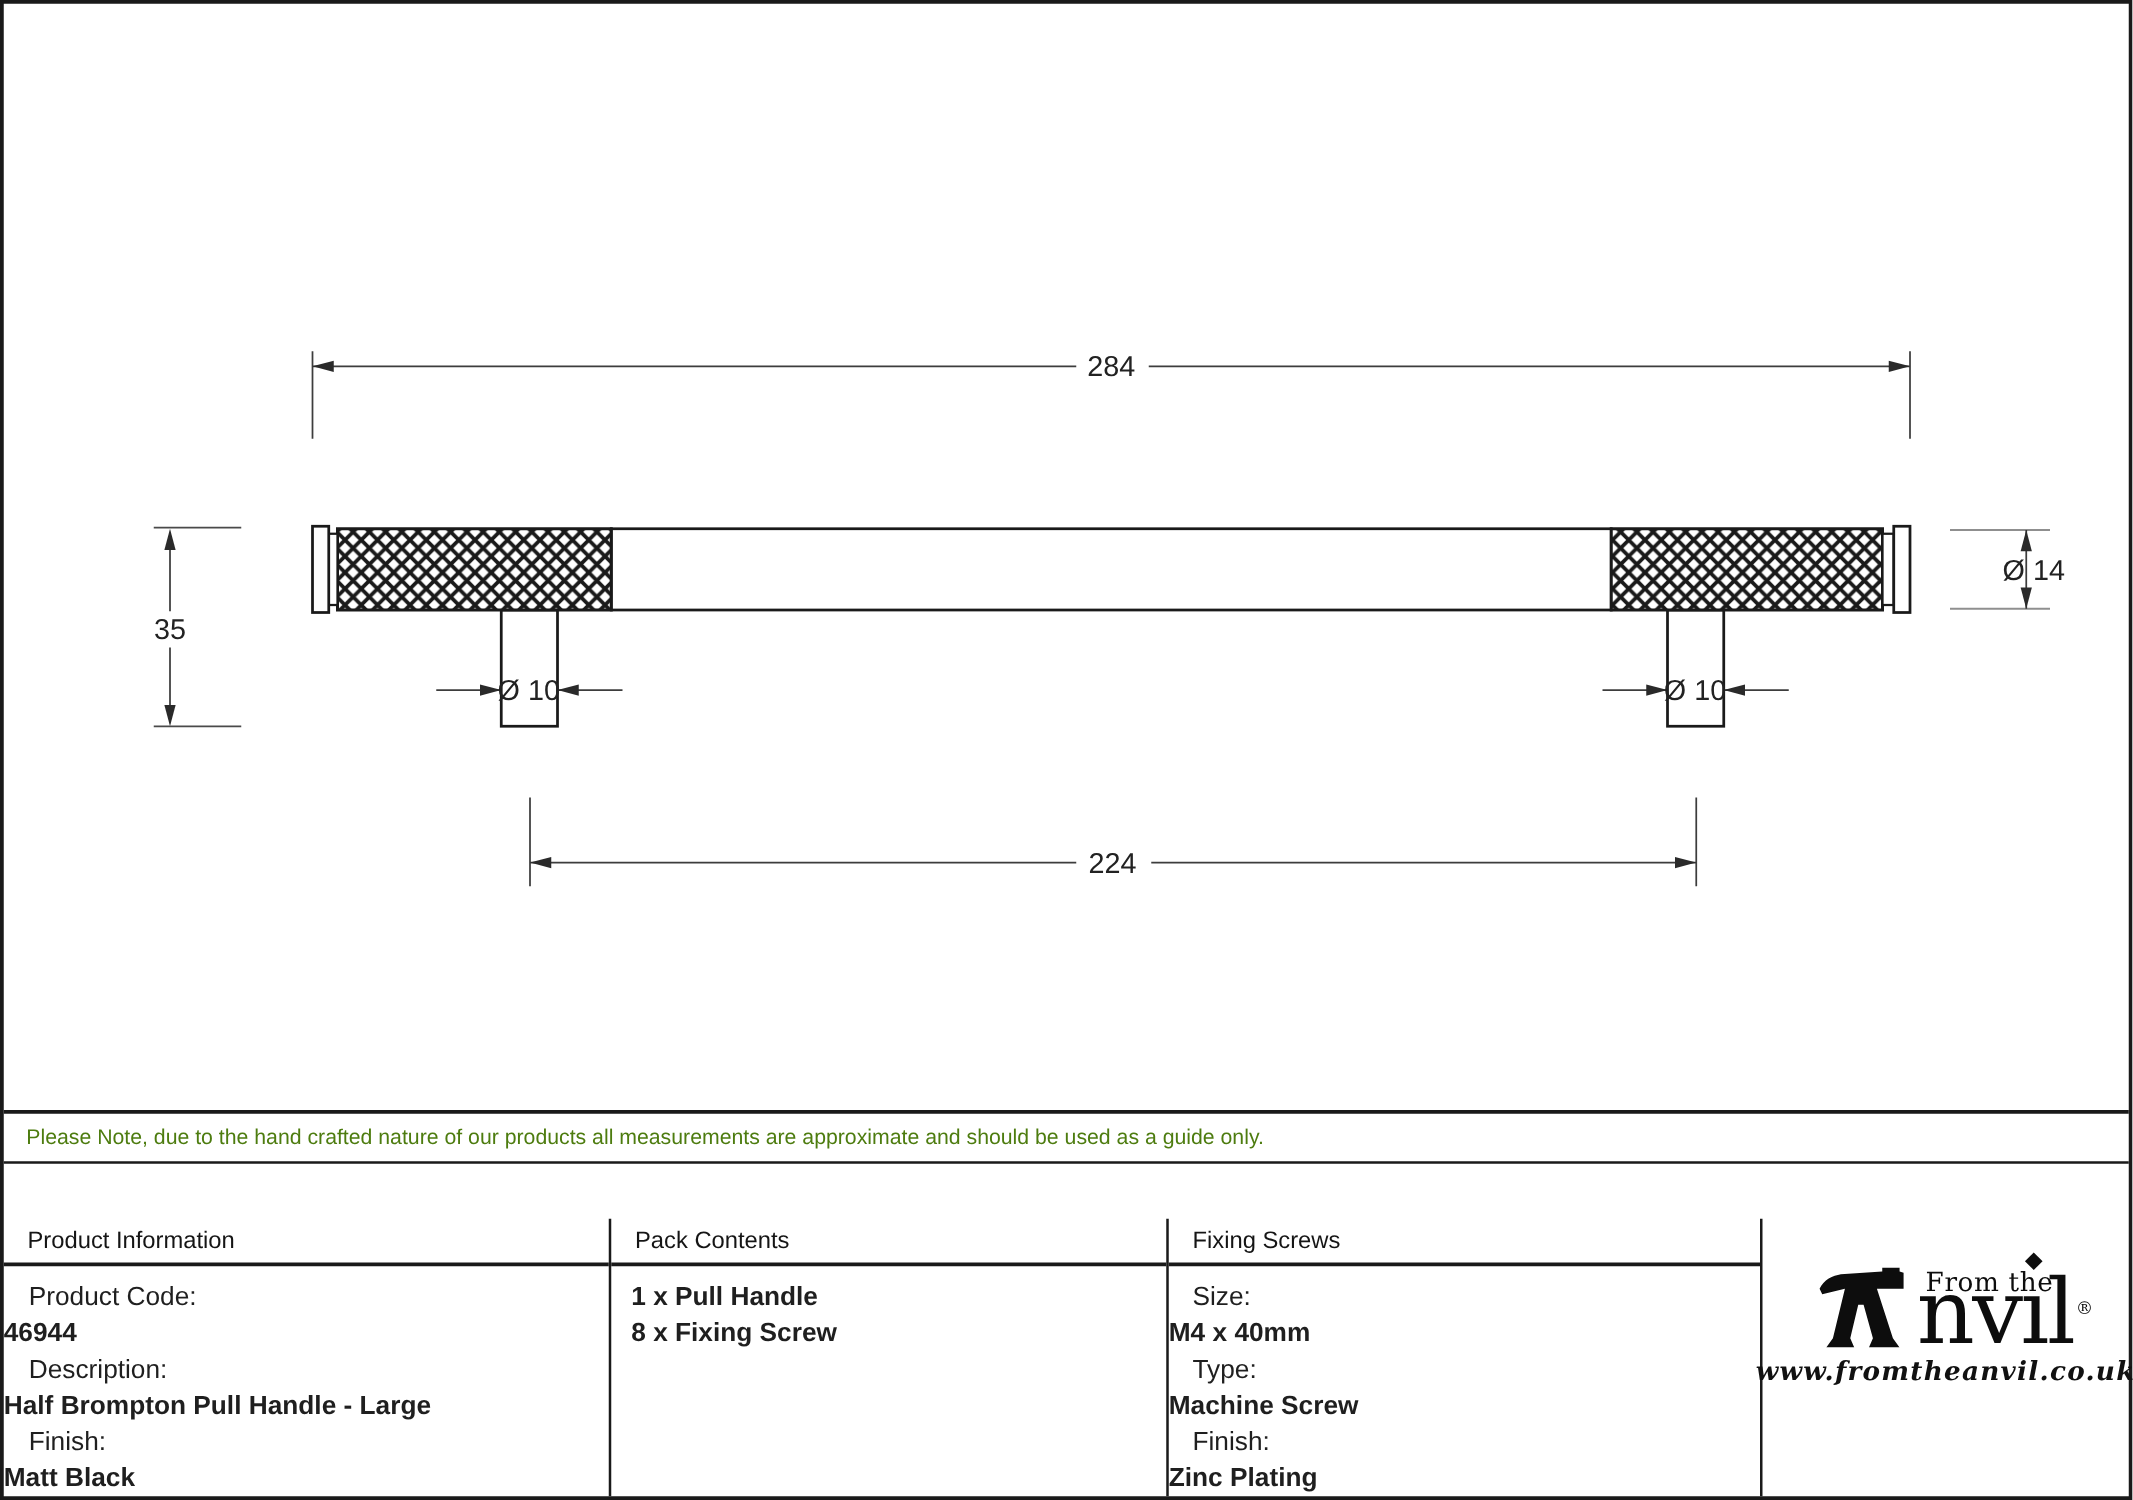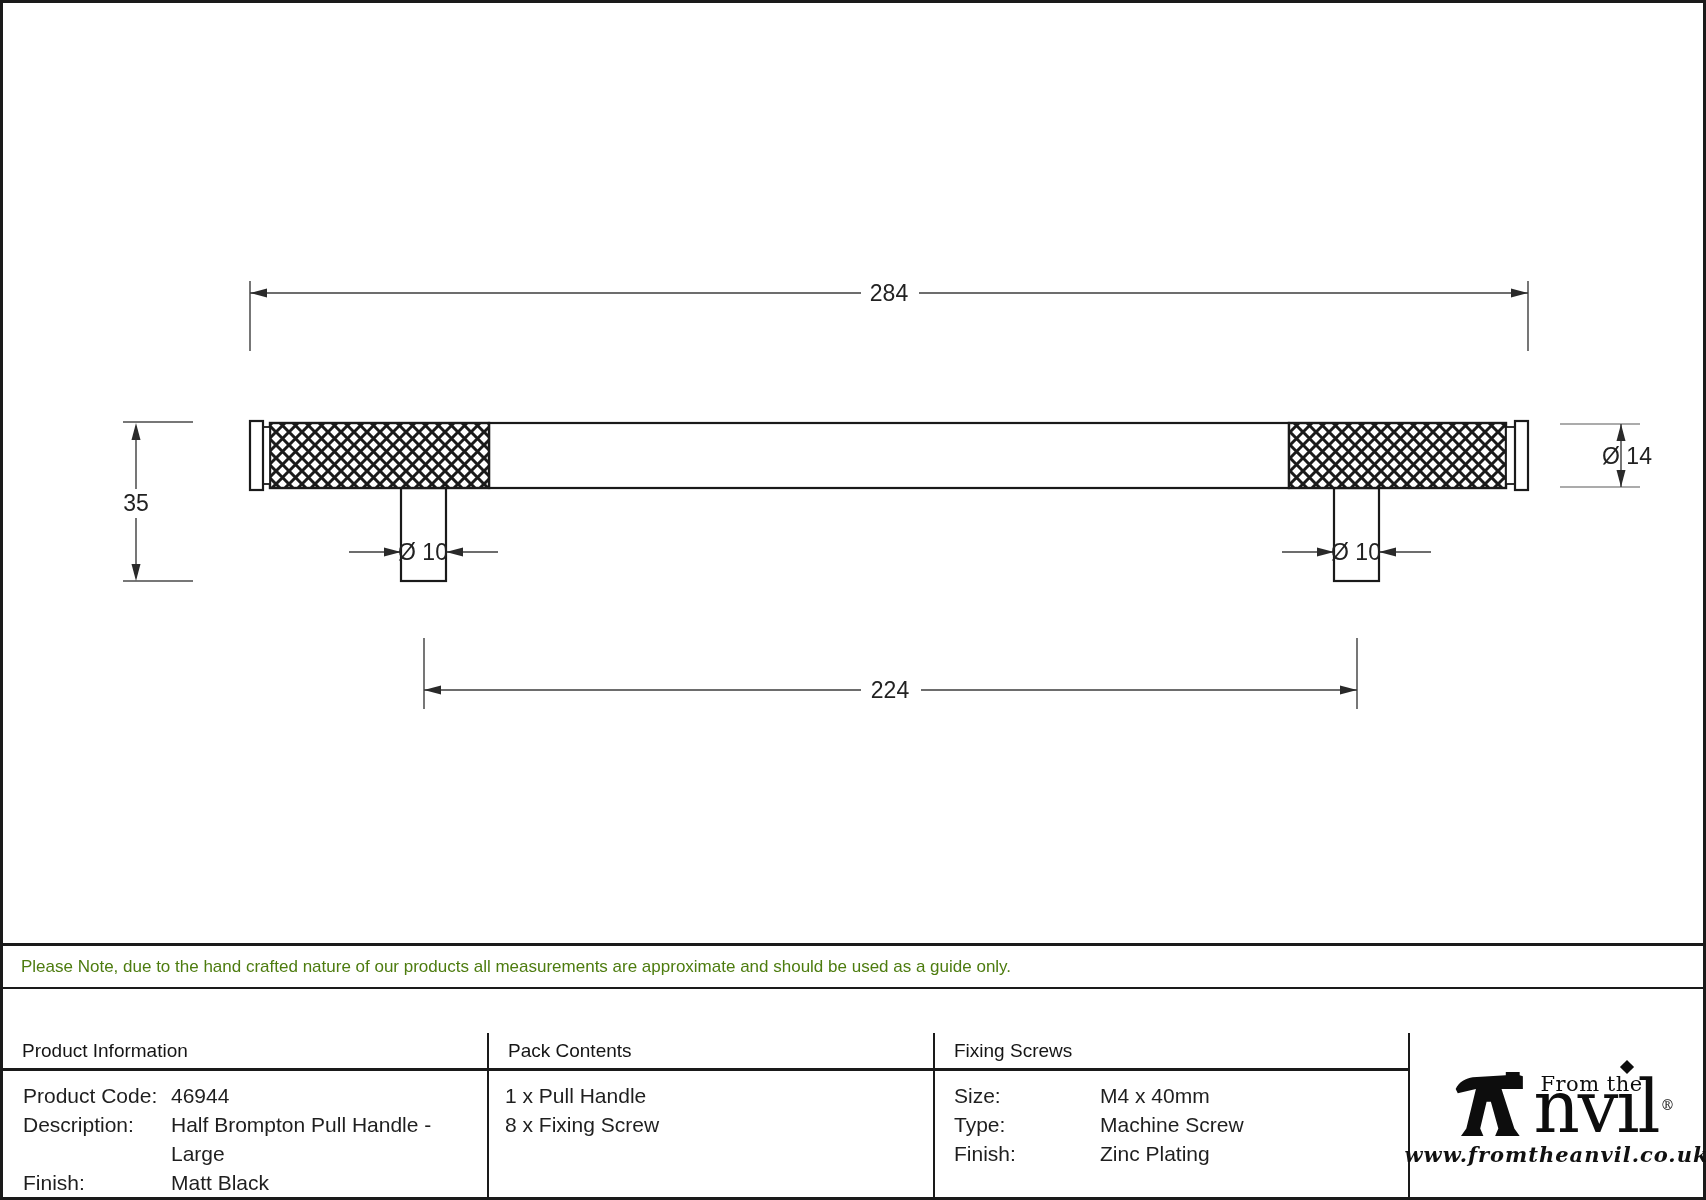--- a/index.html
+++ b/index.html
@@ -27,25 +27,25 @@
   .col-product  { width:484px; }
   .col-pack     { width:446px; border-left:2px solid #1a1a1a; }
   .col-screws   { width:475px; border-left:2px solid #1a1a1a; }
   .col-logo     { flex:1; border-left:2px solid #1a1a1a; position:relative; }
   .col-header {
     height:38px; line-height:35px; padding-left:19px;
     border-bottom:3px solid #1a1a1a; box-sizing:border-box;
     font-size:19px; color:#151515;
   }
   .col-body { padding:10px 0 0 0; font-size:21px; }
-  .kv-row { display:flex; line-height:29px; }
+  .kv-row { display:flex; line-height:29px;flex-direction:column; }
   .kv-label { width:148px; padding-left:20px; flex:none; }
   .kv-label.wide { width:146px; padding-left:19px; }
-  .kv-value { flex:1; }
-  .pack-item { line-height:29px; padding-left:16px; }
+  .kv-value { flex:1;font-weight:bold; }
+  .pack-item { line-height:29px; padding-left:16px;font-weight:bold; }
 
   
   .logo { position:absolute; left:0; right:0; top:37px; display:flex; flex-direction:column; align-items:center; }
   .logo-top { position:relative; display:flex; align-items:flex-end; height:66px; }
   .anvil-mark { display:block; margin-right:1px; }
   .brand {
     font-family:"DejaVu Serif","Liberation Serif",serif;
     font-size:72px; line-height:58px; font-weight:500; color:#0d0d0d;
     letter-spacing:-2px; position:relative;
   }

